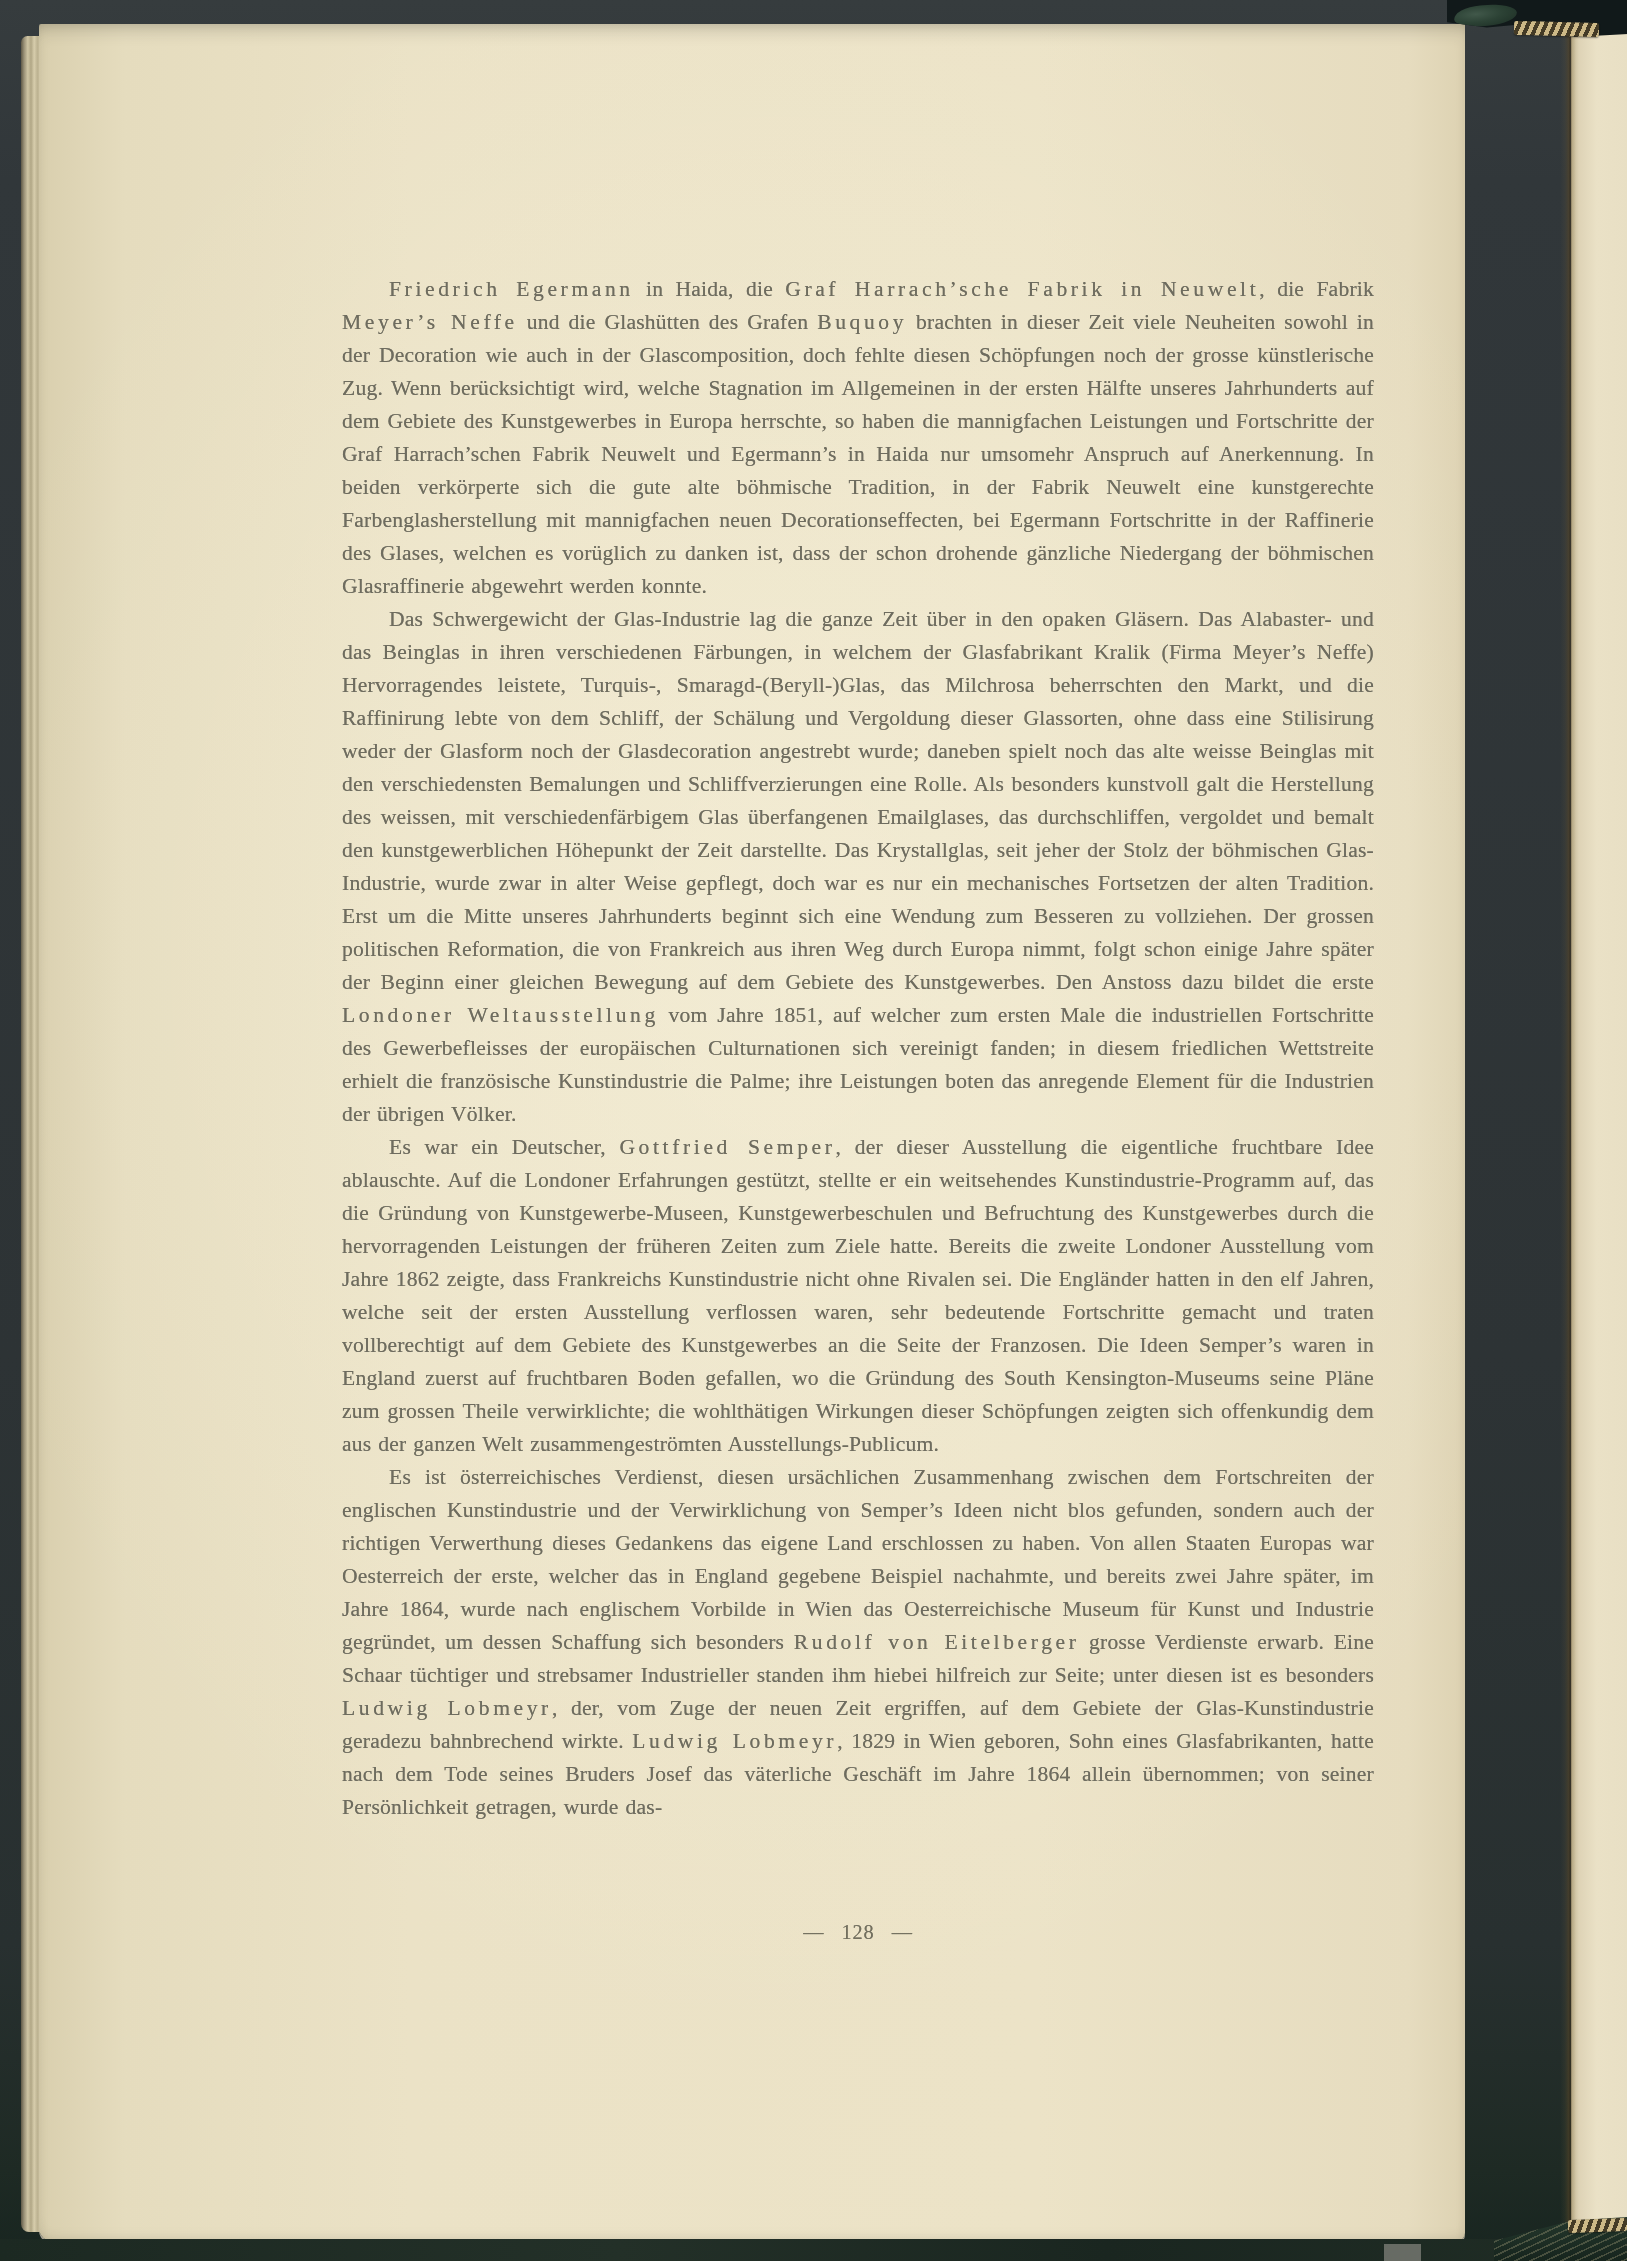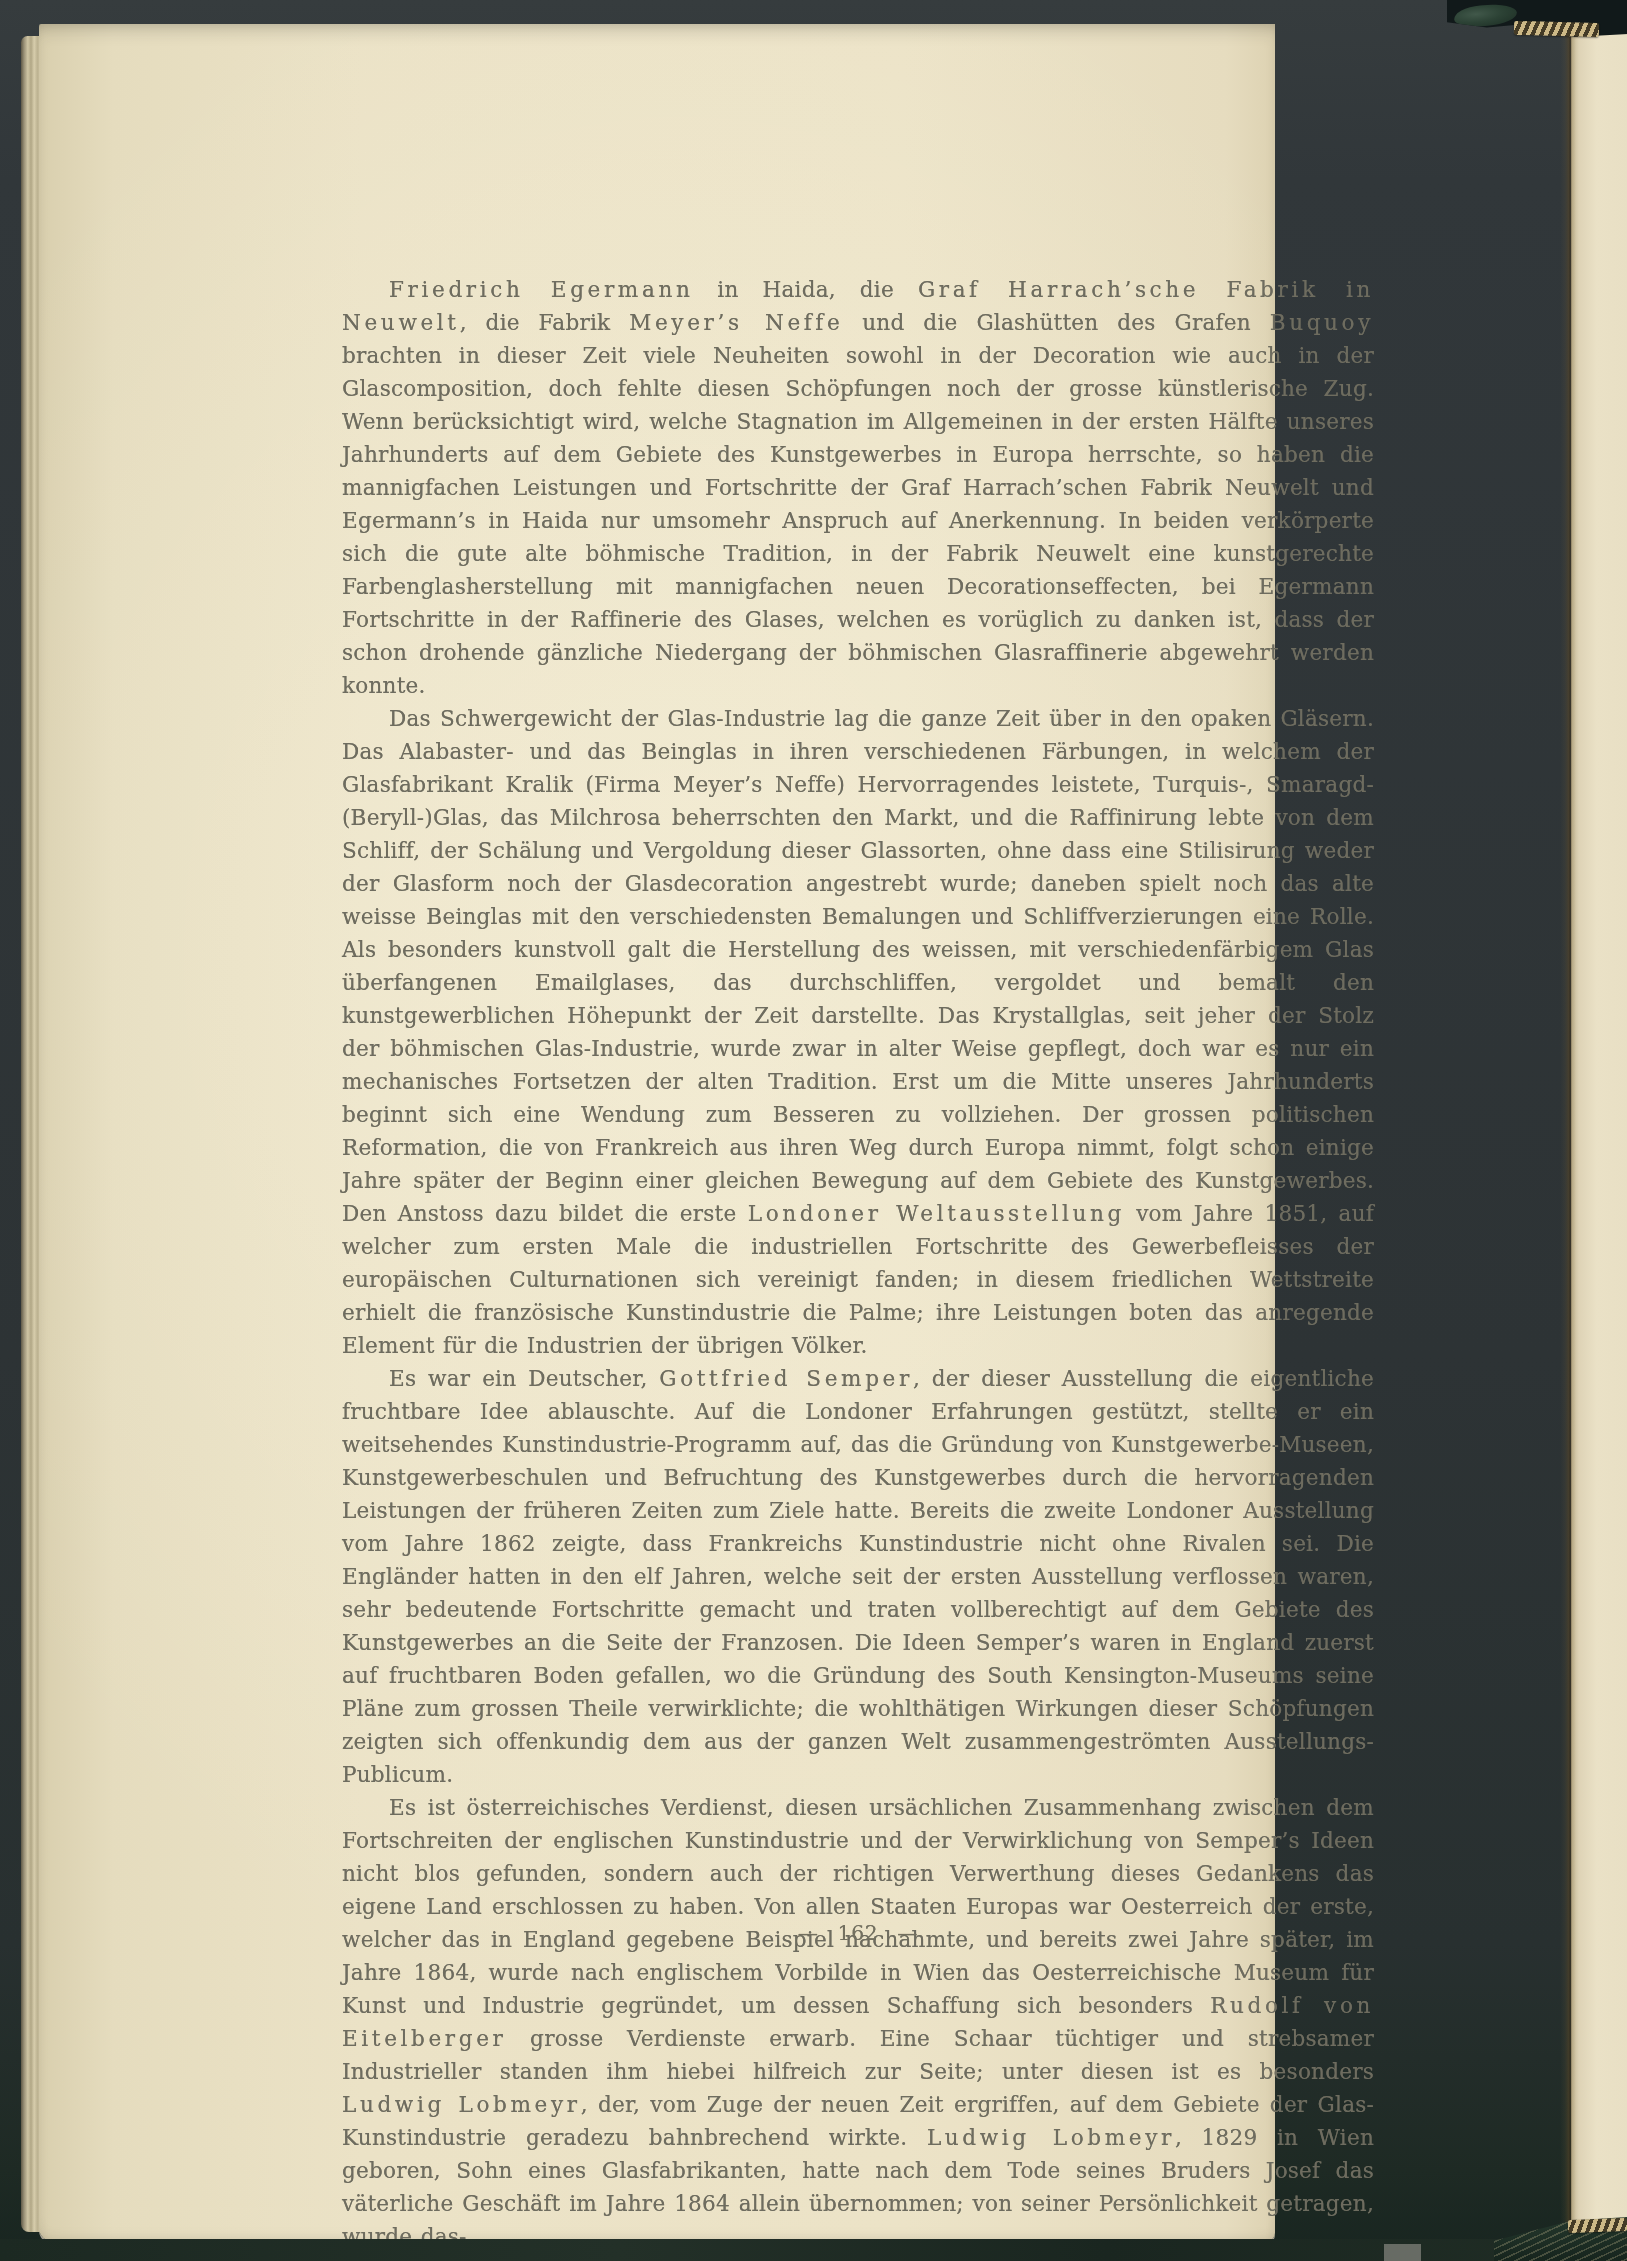--- a/index.html
+++ b/index.html
@@ -12,28 +12,28 @@
   
   .page-edges{position:absolute;left:21px;top:36px;width:19.5px;height:2196px;
     background:linear-gradient(90deg,#5f5947 0%,#9c9379 16%,#cfc5a4 34%,#b1a786 50%,#d7cdac 66%,#bdb392 82%,#cec4a2 100%);
     border-radius:6.5px 0 0 8.1px;}
 
   
   .next-page{position:absolute;left:1571px;top:31px;width:57px;height:2198px;
     background:linear-gradient(90deg,#c3b793 0%,#ded3b6 14%,#eae1c6 45%,#e8dfc4 100%);}
 
   
-  .page{position:absolute;left:39px;top:24.4px;width:1236px;height:2217px;
+  .page{position:absolute;left:39px;top:24.4px;width:1426px;height:2217px;
     background:
       radial-gradient(ellipse 1221px 1547px at 52% 42%,rgba(255,252,235,.35),rgba(0,0,0,0) 70%),
       linear-gradient(90deg,#d9cfae 0%,#e5dcbe 6%,#ebe2c6 26%,#ece3c7 70%,#e6dcbf 96%,#ddd2b2 100%);
     border-radius:2.4px 0 8.1px 13px;
     box-shadow:inset 0 13px 21px -14.7px rgba(40,40,30,.45),
                inset 0 -8.1px 14.7px -11.4px rgba(60,55,40,.35),
-               0 2.4px 0 #a9a496;}
+               0 2.4px 0 #a9a496;font-family:Liberation Serif, serif;}
 
   
   .fold-line{position:absolute;left:1560px;top:28px;width:16.3px;height:2203px;
     background:linear-gradient(90deg,rgba(0,0,0,0) 0%,rgba(120,100,60,.12) 30%,rgba(90,72,40,.55) 55%,rgba(60,48,28,.65) 62%,rgba(120,100,60,.18) 78%,rgba(0,0,0,0) 100%);}
 
   
   .text-block{position:absolute;left:303px;top:249px;width:1032px;color:#6e6c5f;
     font-size:21.6px;line-height:33px;text-align:justify;letter-spacing:0.2px;word-spacing:1.3px;
     text-shadow:0 0 0.6px rgba(110,108,95,.75);hyphens:auto;}
   .para{margin:0;text-indent:47px;}
@@ -73,21 +73,21 @@
 
   <div class="next-page"></div>
 
   <div class="page" lang="de">
     <div class="text-block">
         <p class="para"><span class="sperr">Friedrich Egermann</span><span> in Haida, die </span><span class="sperr">Graf Harrach’sche Fabrik in Neuwelt</span><span>, die Fabrik </span><span class="sperr">Meyer’s Neffe</span><span> und die Glashütten des Grafen </span><span class="sperr">Buquoy</span><span> brachten in dieser Zeit viele Neuheiten sowohl in der Decoration wie auch in der Glascomposition, doch fehlte diesen Schöpfungen noch der grosse künstlerische Zug. Wenn berücksichtigt wird, welche Stagnation im Allgemeinen in der ersten Hälfte unseres Jahrhunderts auf dem Gebiete des Kunstgewerbes in Europa herrschte, so haben die mannigfachen Leistungen und Fortschritte der Graf Harrach’schen Fabrik Neuwelt und Egermann’s in Haida nur umsomehr Anspruch auf Anerkennung. In beiden verkörperte sich die gute alte böhmische Tradition, in der Fabrik Neuwelt eine kunstgerechte Farbenglasherstellung mit mannigfachen neuen Decorationseffecten, bei Egermann Fortschritte in der Raffinerie des Glases, welchen es vorüglich zu danken ist, dass der schon drohende gänzliche Niedergang der böhmischen Glasraffinerie abgewehrt werden konnte.</span></p>
         <p class="para"><span>Das Schwergewicht der Glas-Industrie lag die ganze Zeit über in den opaken Gläsern. Das Alabaster- und das Beinglas in ihren verschiedenen Färbungen, in welchem der Glasfabrikant Kralik (Firma Meyer’s Neffe) Hervorragendes leistete, Turquis-, Smaragd-(Beryll-)Glas, das Milchrosa beherrschten den Markt, und die Raffinirung lebte von dem Schliff, der Schälung und Vergoldung dieser Glassorten, ohne dass eine Stilisirung weder der Glasform noch der Glasdecoration angestrebt wurde; daneben spielt noch das alte weisse Beinglas mit den verschiedensten Bemalungen und Schliffverzierungen eine Rolle. Als besonders kunstvoll galt die Herstellung des weissen, mit verschiedenfärbigem Glas überfangenen Emailglases, das durchschliffen, vergoldet und bemalt den kunstgewerblichen Höhepunkt der Zeit darstellte. Das Krystallglas, seit jeher der Stolz der böhmischen Glas-Industrie, wurde zwar in alter Weise gepflegt, doch war es nur ein mechanisches Fortsetzen der alten Tradition. Erst um die Mitte unseres Jahrhunderts beginnt sich eine Wendung zum Besseren zu vollziehen. Der grossen politischen Reformation, die von Frankreich aus ihren Weg durch Europa nimmt, folgt schon einige Jahre später der Beginn einer gleichen Bewegung auf dem Gebiete des Kunstgewerbes. Den Anstoss dazu bildet die erste </span><span class="sperr">Londoner Weltausstellung</span><span> vom Jahre 1851, auf welcher zum ersten Male die industriellen Fortschritte des Gewerbefleisses der europäischen Culturnationen sich vereinigt fanden; in diesem friedlichen Wettstreite erhielt die französische Kunstindustrie die Palme; ihre Leistungen boten das anregende Element für die Industrien der übrigen Völker.</span></p>
         <p class="para"><span>Es war ein Deutscher, </span><span class="sperr">Gottfried Semper</span><span>, der dieser Ausstellung die eigentliche fruchtbare Idee ablauschte. Auf die Londoner Erfahrungen gestützt, stellte er ein weitsehendes Kunstindustrie-Programm auf, das die Gründung von Kunstgewerbe-Museen, Kunstgewerbeschulen und Befruchtung des Kunstgewerbes durch die hervorragenden Leistungen der früheren Zeiten zum Ziele hatte. Bereits die zweite Londoner Ausstellung vom Jahre 1862 zeigte, dass Frankreichs Kunstindustrie nicht ohne Rivalen sei. Die Engländer hatten in den elf Jahren, welche seit der ersten Ausstellung verflossen waren, sehr bedeutende Fortschritte gemacht und traten vollberechtigt auf dem Gebiete des Kunstgewerbes an die Seite der Franzosen. Die Ideen Semper’s waren in England zuerst auf fruchtbaren Boden gefallen, wo die Gründung des South Kensington-Museums seine Pläne zum grossen Theile verwirklichte; die wohlthätigen Wirkungen dieser Schöpfungen zeigten sich offenkundig dem aus der ganzen Welt zusammengeströmten Ausstellungs-Publicum.</span></p>
         <p class="para"><span>Es ist österreichisches Verdienst, diesen ursächlichen Zusammenhang zwischen dem Fortschreiten der englischen Kunstindustrie und der Verwirklichung von Semper’s Ideen nicht blos gefunden, sondern auch der richtigen Verwerthung dieses Gedankens das eigene Land erschlossen zu haben. Von allen Staaten Europas war Oesterreich der erste, welcher das in England gegebene Beispiel nachahmte, und bereits zwei Jahre später, im Jahre 1864, wurde nach englischem Vorbilde in Wien das Oesterreichische Museum für Kunst und Industrie gegründet, um dessen Schaffung sich besonders </span><span class="sperr">Rudolf von Eitelberger</span><span> grosse Verdienste erwarb. Eine Schaar tüchtiger und strebsamer Industrieller standen ihm hiebei hilfreich zur Seite; unter diesen ist es besonders </span><span class="sperr">Ludwig Lobmeyr</span><span>, der, vom Zuge der neuen Zeit ergriffen, auf dem Gebiete der Glas-Kunstindustrie geradezu bahnbrechend wirkte. </span><span class="sperr">Ludwig Lobmeyr</span><span>, 1829 in Wien geboren, Sohn eines Glasfabrikanten, hatte nach dem Tode seines Bruders Josef das väterliche Geschäft im Jahre 1864 allein übernommen; von seiner Persönlichkeit getragen, wurde das-</span></p>
       </div>
-    <div class="footer">— 162 —</div>
+    <div class="footer">— 128 —</div>
   </div>
 
   <div class="fold-line"></div>
 
   <div class="cover-top">
     <div class="leather"></div>
   </div>
   <div class="endband endband-top"></div>
 
   <div class="bottom-bar"></div>

